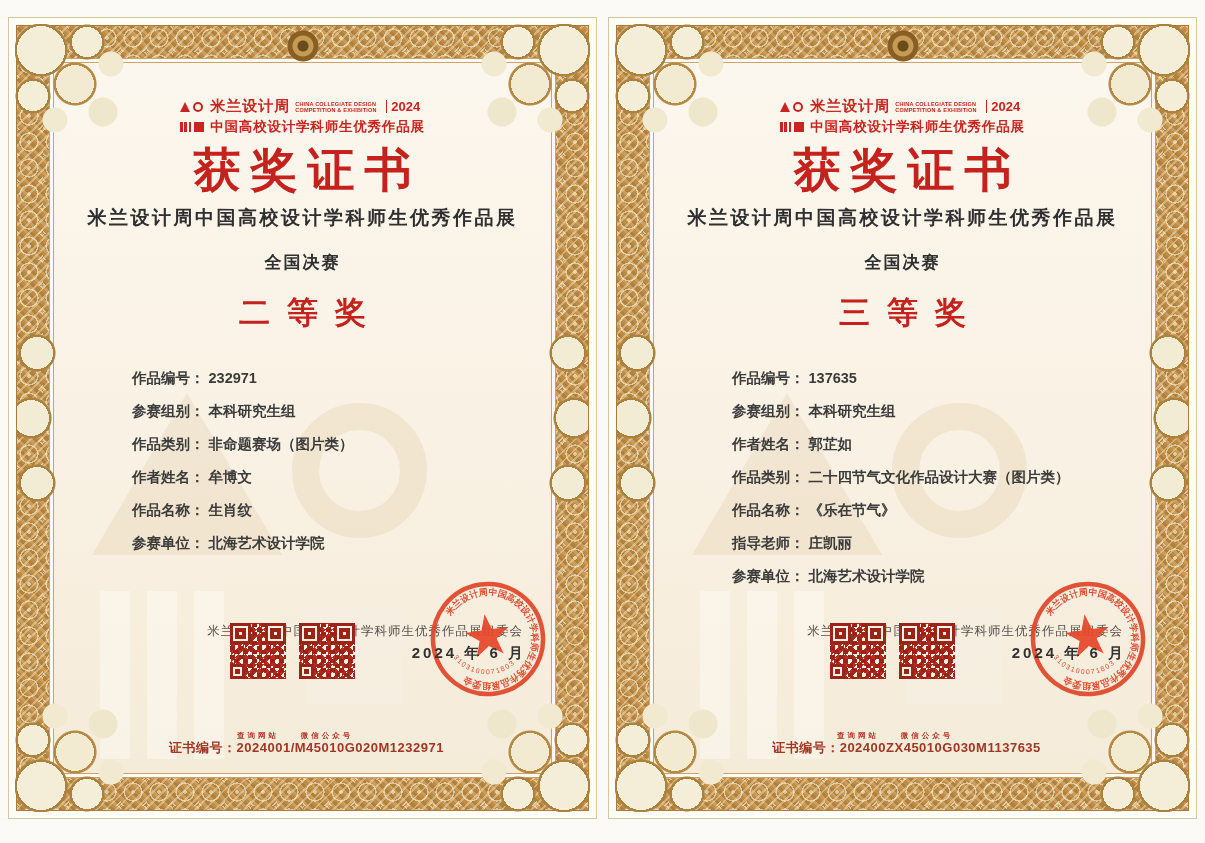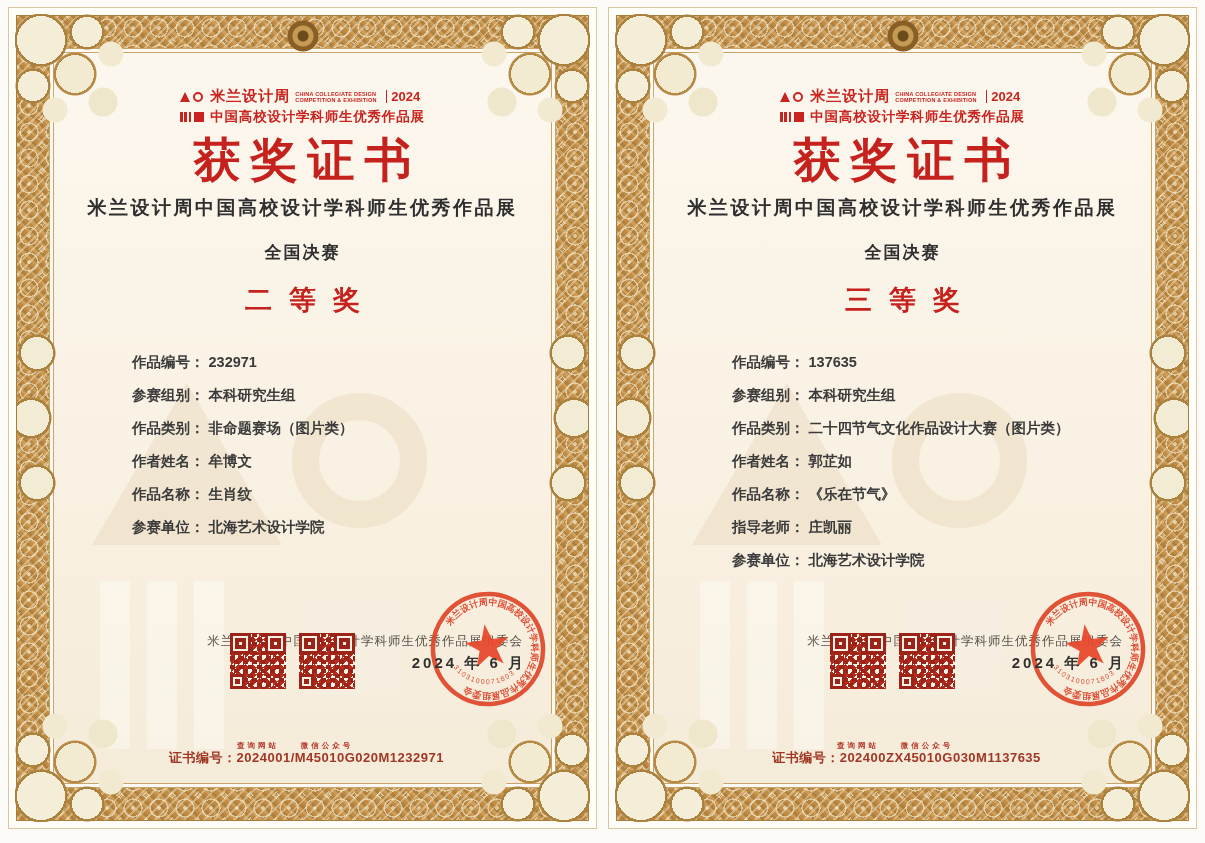--- a/index.html
+++ b/index.html
@@ -1,18 +1,18 @@
 <!DOCTYPE html>
 <html><head>
 <meta charset="utf-8">
 <style>
   * { margin:0; padding:0; box-sizing:border-box; }
   html,body { width:1205px; height:843px; overflow:hidden; background:#fbfaf7;
     font-family:"Liberation Sans", sans-serif; }
-  .page { display:flex; gap:11px; padding:7px 8px; height:836px;text-decoration:underline; }
+  .page { display:flex; gap:11px; padding:17px 8px; height:836px;text-decoration:underline; }
 
   
   .cert { position:relative; flex:1; background:#fffdf7; border:1px solid #d9c6a0; }
   .band { position:absolute; inset:7px; border:1px solid #a87c39;
     background:
       repeating-linear-gradient(135deg, rgba(250,243,220,.38) 0 2px, rgba(0,0,0,0) 2px 7px),
       repeating-linear-gradient(45deg, #cb9d58 0 3px, #b0813c 3px 6px, #c08b44 6px 9px); }
   .band::after { content:""; position:absolute; inset:0;
     background:repeating-radial-gradient(circle at 12px 12px, rgba(247,240,215,.6) 0 1.6px, rgba(0,0,0,0) 1.6px 8px);
     background-size:26px 26px; }
@@ -70,21 +70,21 @@
   .subbrand { font-size:13.5px; font-weight:800; color:#c9241f; letter-spacing:.8px; }
   .logo-row + .logo-row { margin-top:2px; }
 
   
   .title { font-family:"Liberation Serif", serif; font-size:47px; font-weight:900; color:#c5221d;
     letter-spacing:10px; text-indent:10px; margin-top:3px; position:relative; z-index:2; }
   .exhibition { font-size:19px; font-weight:600; color:#2f2f2f; letter-spacing:2.5px;
     margin-top:3px; position:relative; z-index:2; }
   .stage { font-size:17px; font-weight:600; color:#2f2f2f; letter-spacing:2px;
     margin-top:20px; position:relative; z-index:2; }
-  .award { font-family:"Liberation Serif", serif; font-size:27px; font-weight:800; color:#c5221d;
+  .award { font-family:"Liberation Serif", serif; font-size:31px; font-weight:800; color:#c5221d;
     letter-spacing:17px; text-indent:17px; margin-top:18px; position:relative; z-index:2; }
 
   
   .fields { margin-top:28px; padding-left:78px; text-align:left; position:relative; z-index:2; }
   .field { font-size:14.5px; line-height:33px; color:#3b3b3b; font-weight:600; }
   .flabel { color:#3b3b3b; }
   .fvalue { color:#3b3b3b; margin-left:4px;margin-top:30px; }
 
   
   .committee { position:absolute; bottom:133px; right:28px; left:0; z-index:1;
@@ -265,22 +265,22 @@
       </header>
 
       <h1 class="title">获奖证书</h1>
       <p class="exhibition">米兰设计周中国高校设计学科师生优秀作品展</p>
       <p class="stage">全国决赛</p>
       <h2 class="award">三等奖</h2>
 
       <div class="fields">
         <div class="field"><span class="flabel">作品编号：</span><span class="fvalue">137635</span></div>
         <div class="field"><span class="flabel">参赛组别：</span><span class="fvalue">本科研究生组</span></div>
+        <div class="field"><span class="flabel">作者姓名：</span><span class="fvalue">郭芷如</span></div>
         <div class="field"><span class="flabel">作品类别：</span><span class="fvalue">二十四节气文化作品设计大赛（图片类）</span></div>
-        <div class="field"><span class="flabel">作者姓名：</span><span class="fvalue">郭芷如</span></div>
         <div class="field"><span class="flabel">作品名称：</span><span class="fvalue">《乐在节气》</span></div>
         <div class="field"><span class="flabel">指导老师：</span><span class="fvalue">庄凯丽</span></div>
         <div class="field"><span class="flabel">参赛单位：</span><span class="fvalue">北海艺术设计学院</span></div>
       </div>
 
       <p class="committee">米兰设计周-中国高校设计学科师生优秀作品展组委会</p>
 
       <div class="seal">
         <svg viewBox="0 0 120 120" width="120" height="120">
           <circle cx="60" cy="60" r="55" fill="none" stroke="#e0482a" stroke-width="4.5"></circle>

